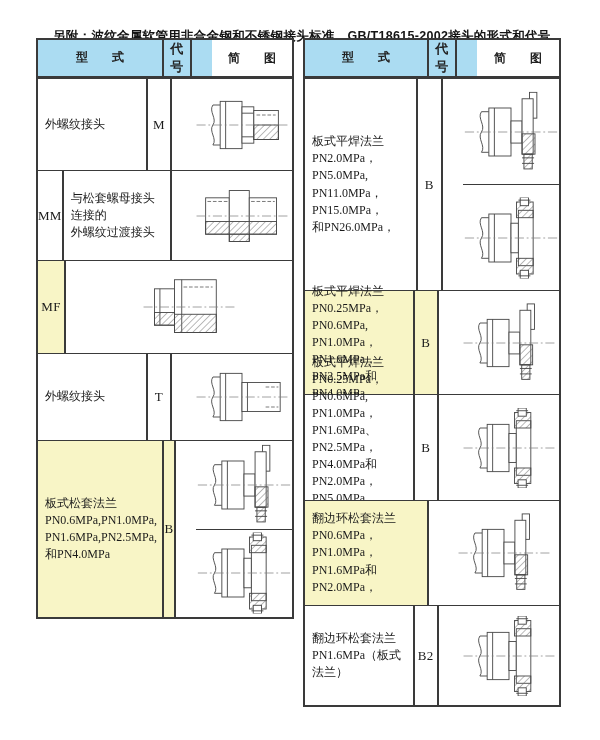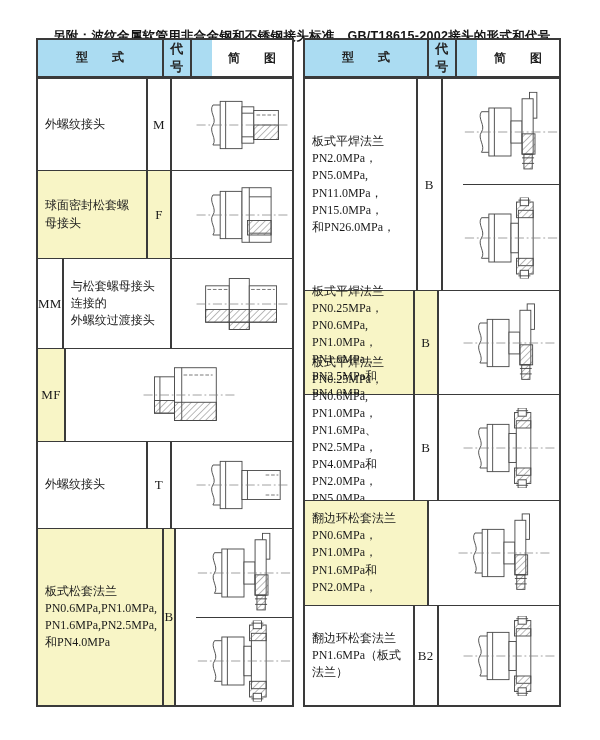--- a/index.html
+++ b/index.html
@@ -178,29 +178,20 @@
   <div class="tr" style="height:92px">
     <div class="td c-type">外螺纹接头</div>
     <div class="td c-code">M</div>
     <div class="td c-diag">
       <svg class="fit" viewBox="0 0 104 88">
           <use href="#d-male"></use>
         </svg>
     </div>
   </div>
 
-  <div class="tr hl" style="height:88px">
-    <div class="td c-type">球面密封松套螺母接头</div>
-    <div class="td c-code">F</div>
-    <div class="td c-diag">
-      <svg class="fit" viewBox="0 0 104 88">
-          <use href="#d-nut"></use>
-        </svg>
-    </div>
-  </div>
 
   <div class="tr" style="height:90px">
     <div class="td c-code">MM</div>
     <div class="td c-type">与松套螺母接头连接的
 外螺纹过渡接头</div>
     <div class="td c-diag">
       <svg class="fit" viewBox="0 0 104 88">
           <use href="#d-nipple"></use>
         </svg>
     </div>

